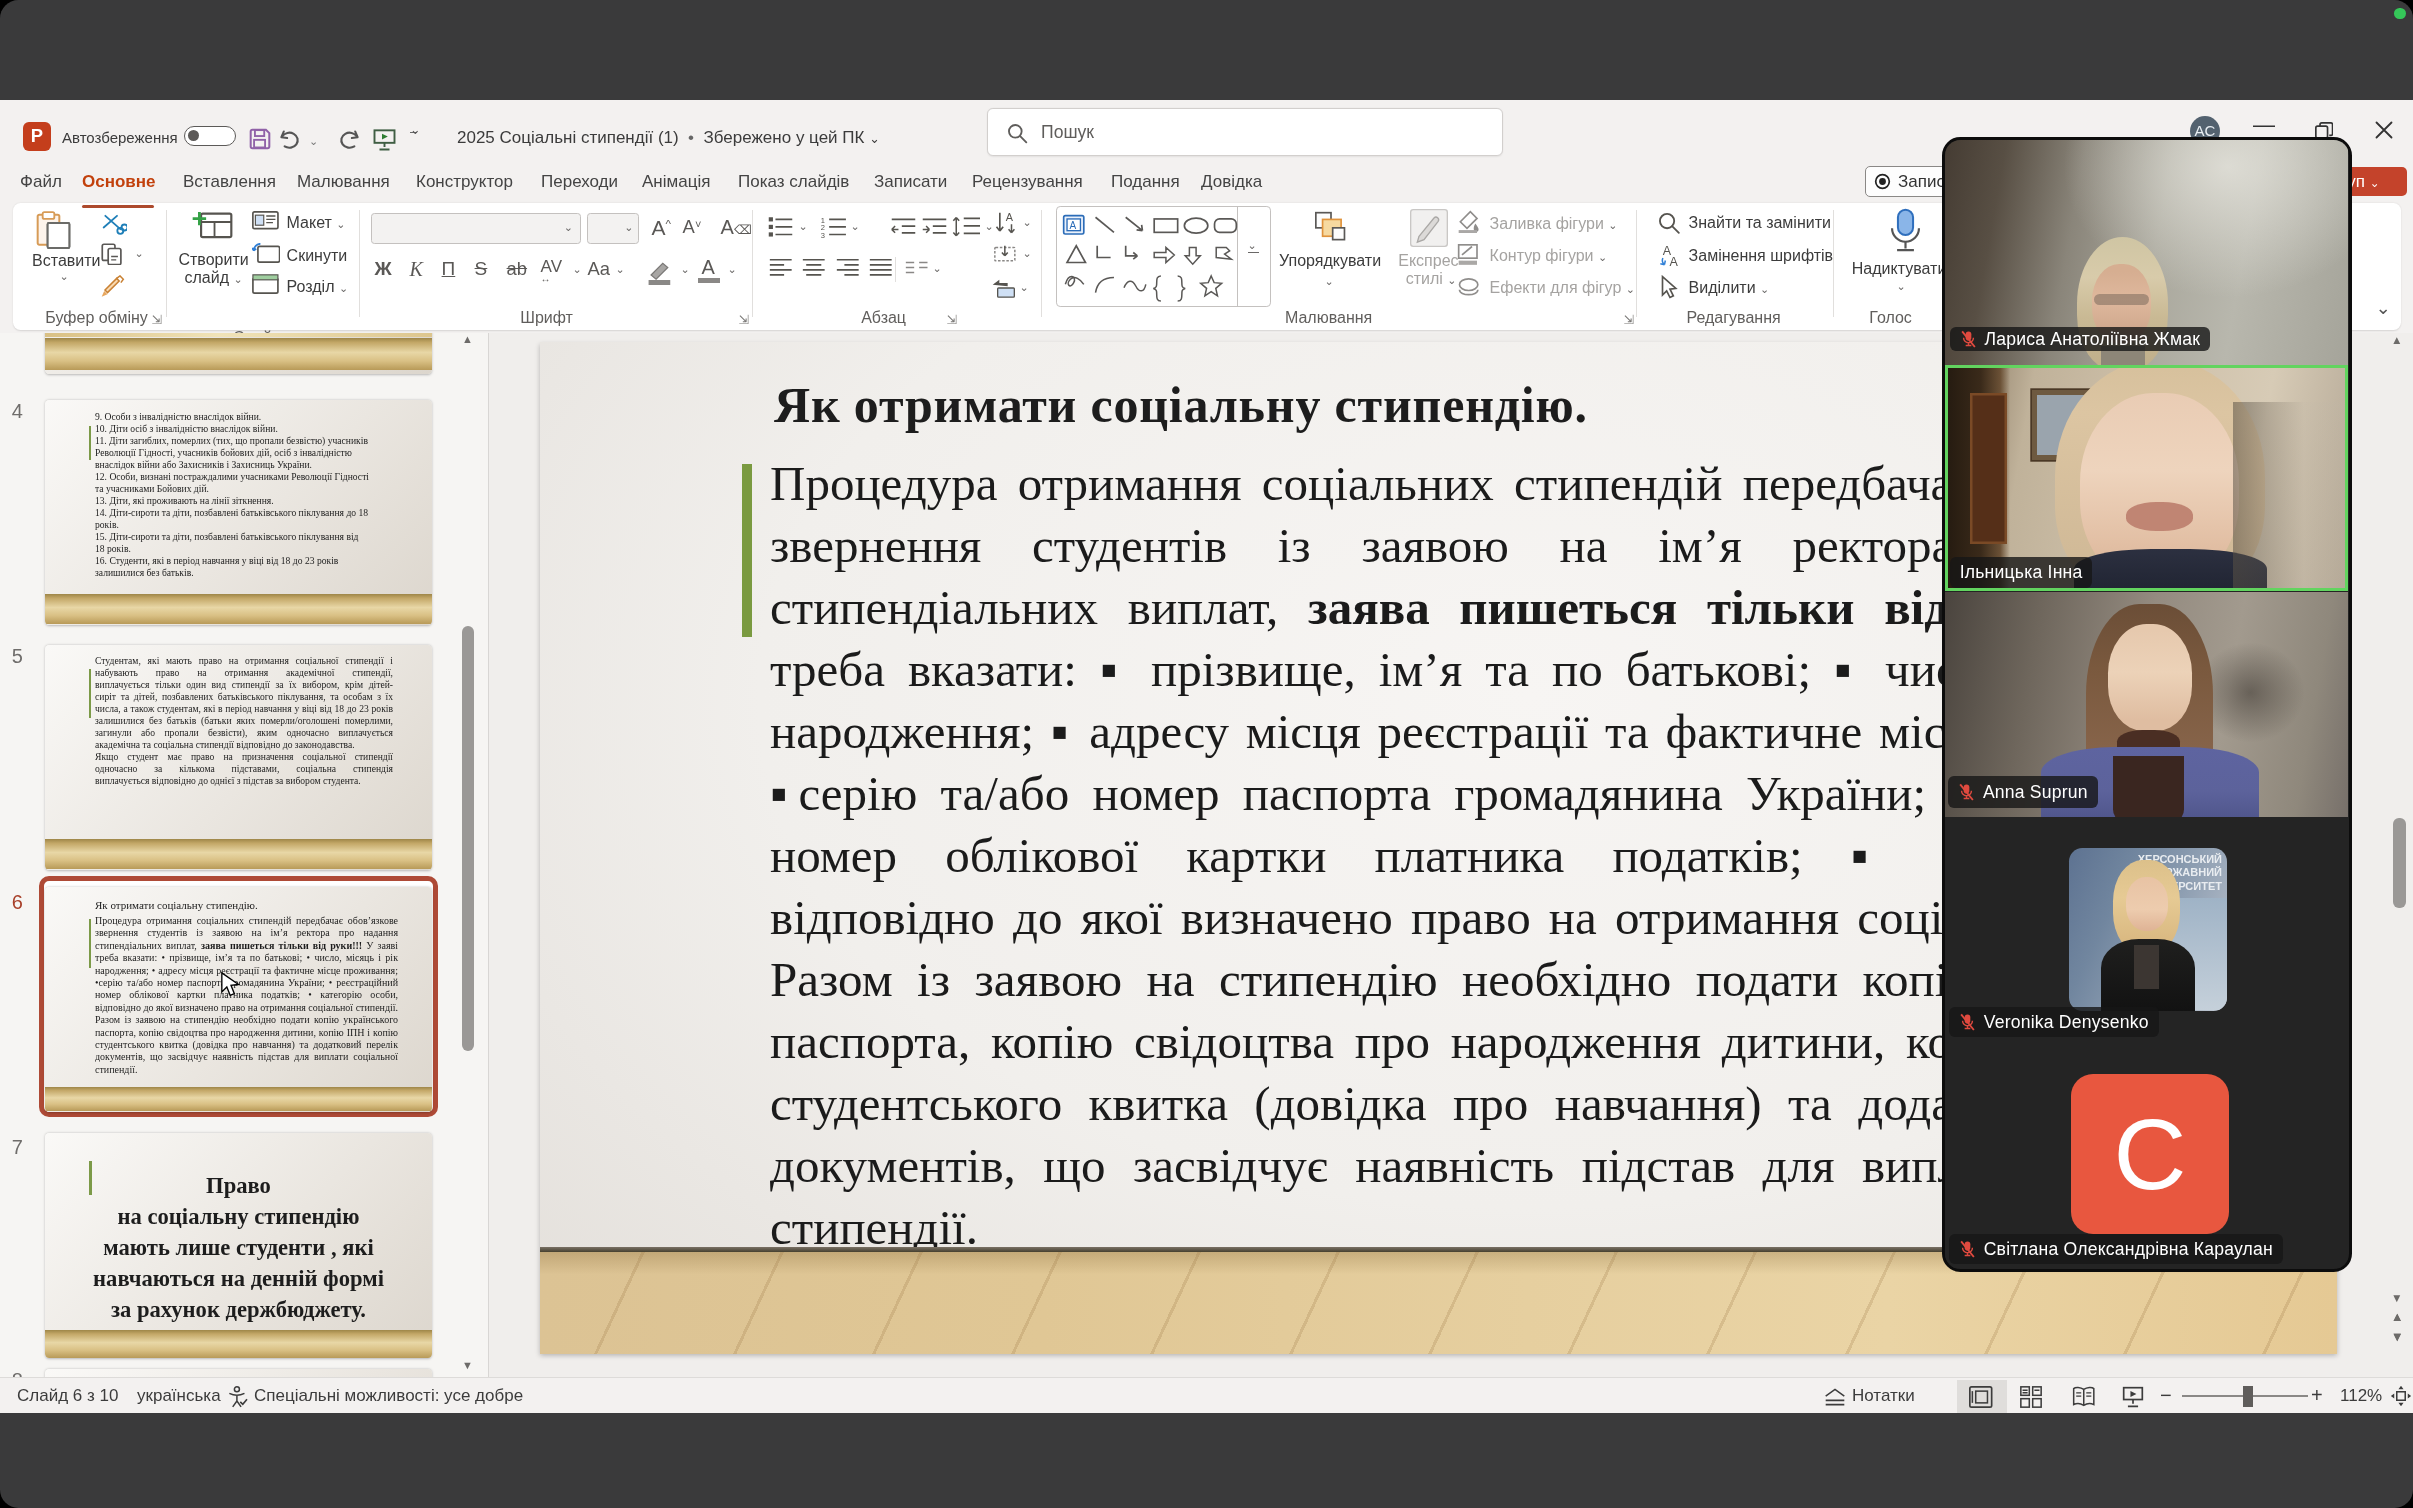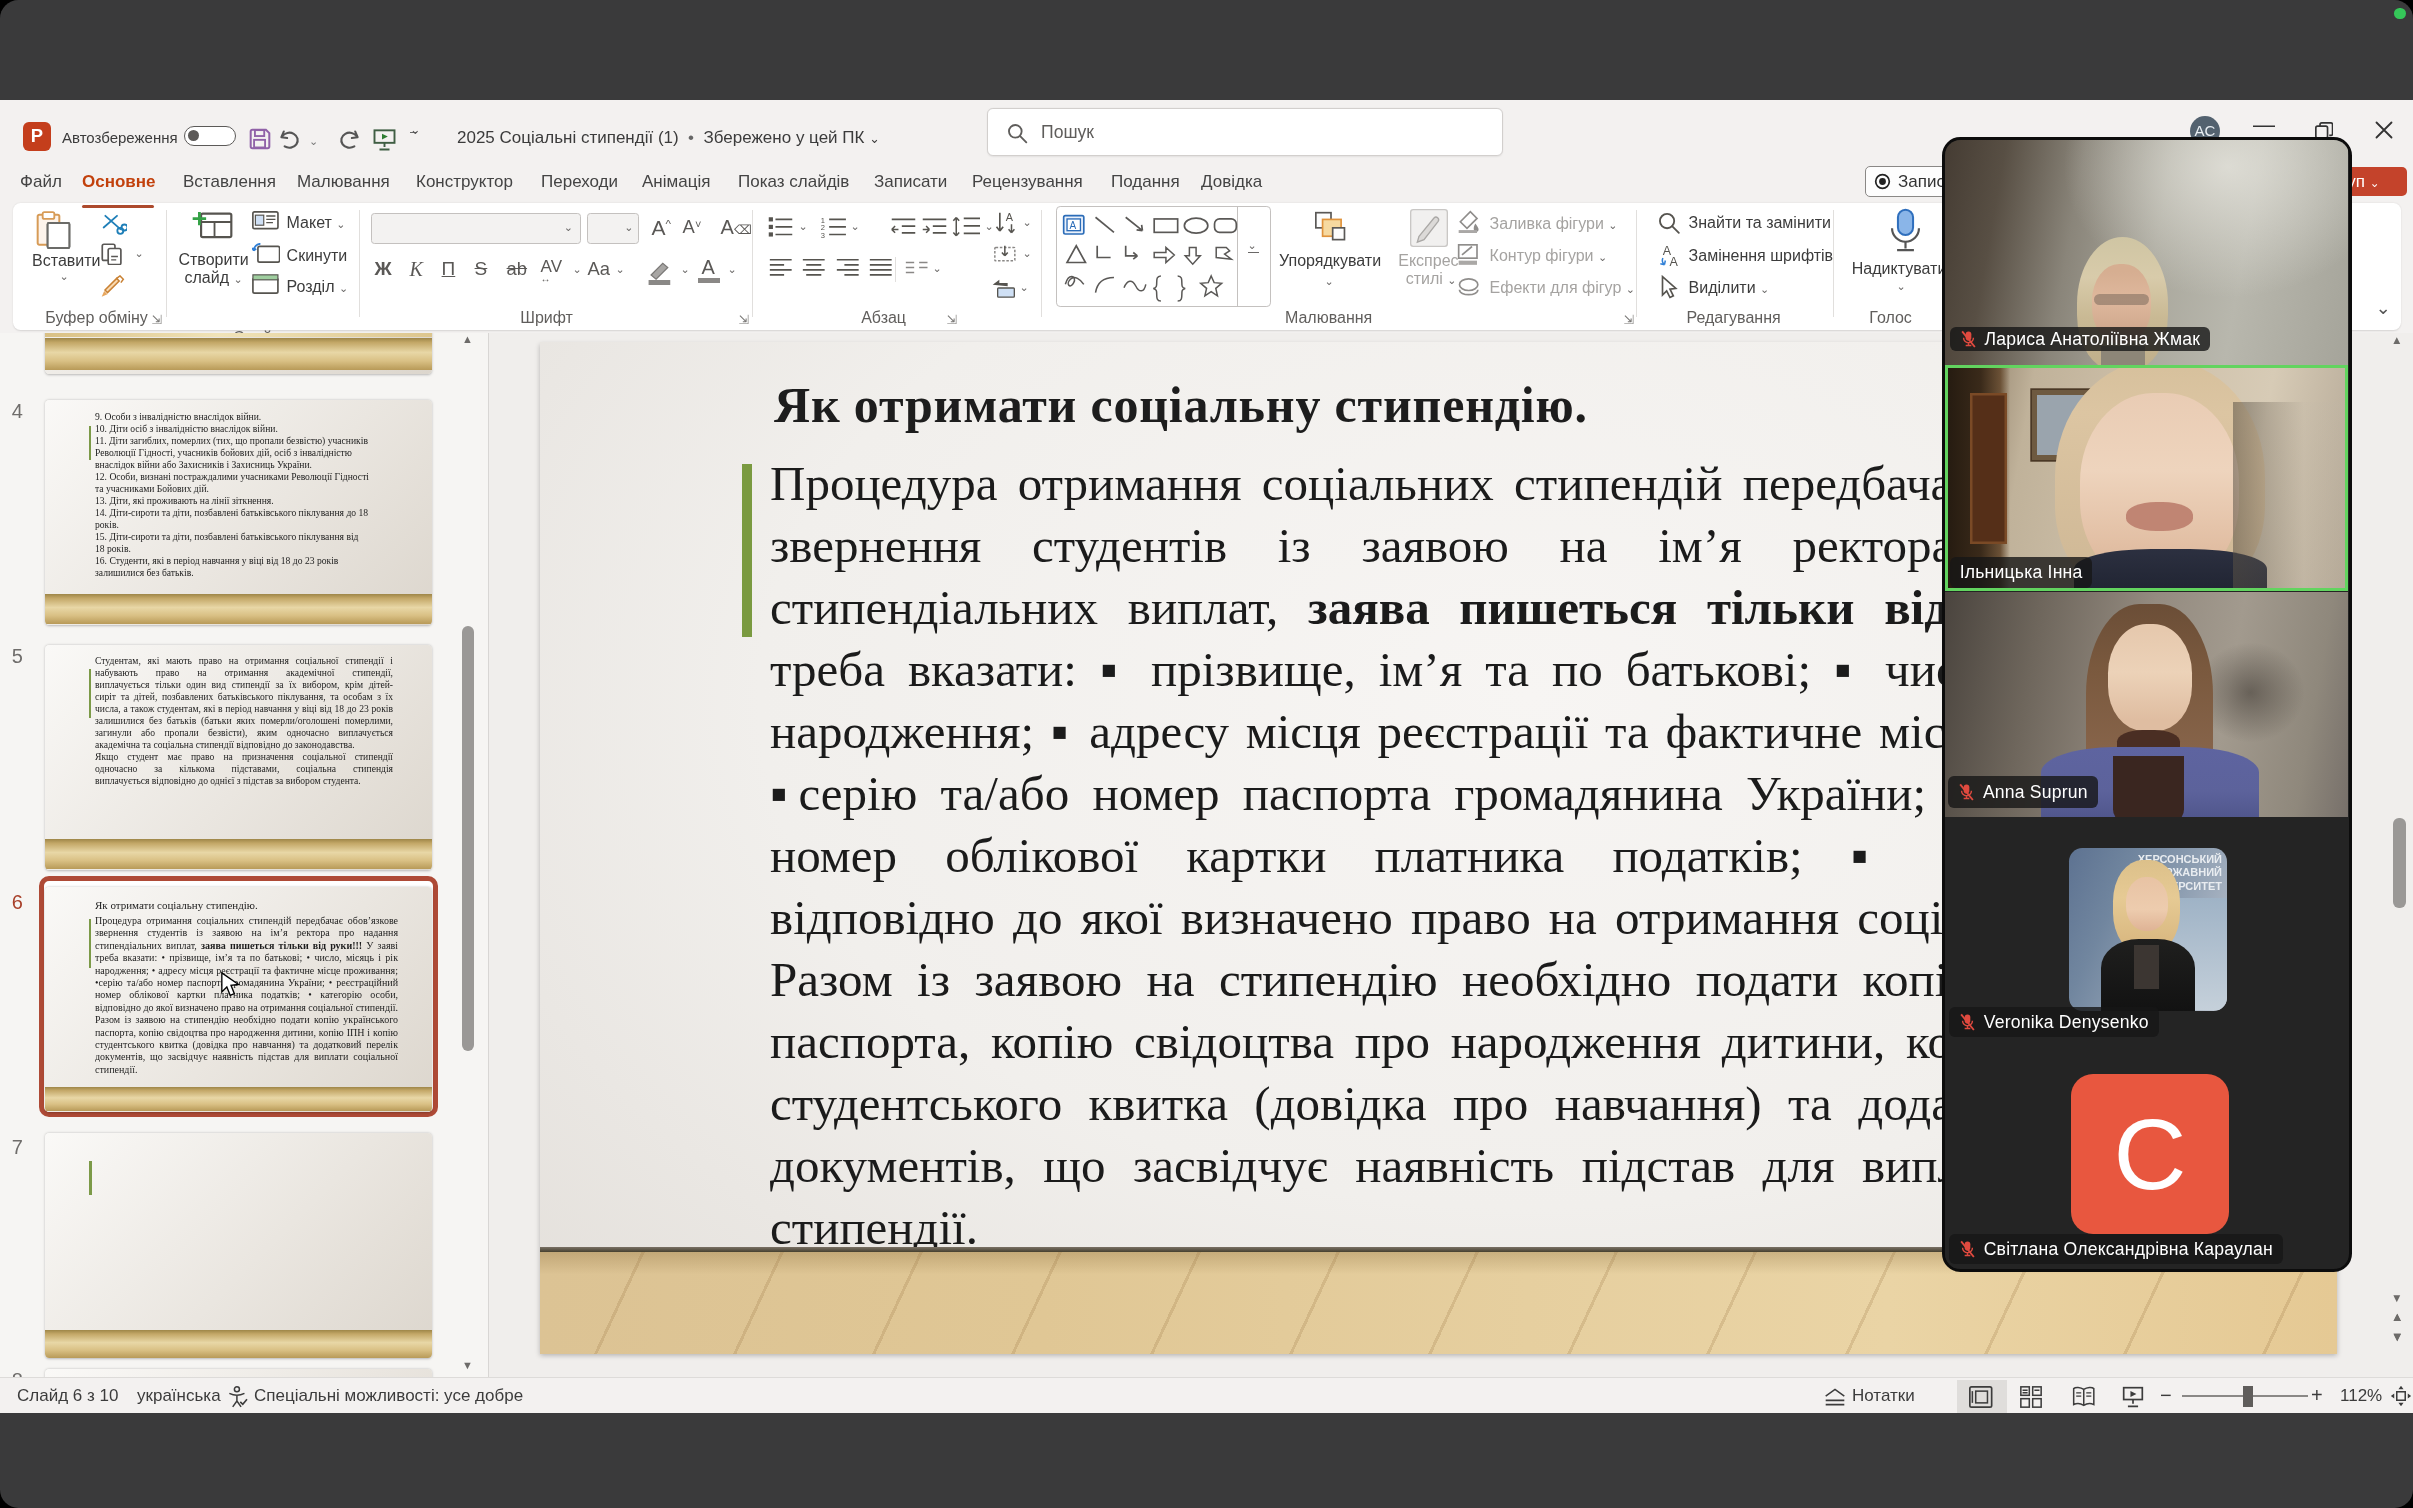--- a/index.html
+++ b/index.html
@@ -433,20 +433,21 @@
         <div style="position:absolute;left:44px;top:32px;width:1.7px;height:49px;background:#7c9a48;"></div>
         <div class="gold" style="top:200px;height:24px;"></div>
       </div>
 
       <svg class="abs" style="left:220px;top:639px;" width="22" height="25" viewBox="0 0 26 30">
           <path d="M2 1 L2 24 L8 18 L12 28 L17 26 L13 16 L22 15 Z" fill="#fff" stroke="#000" stroke-width="1.6"></path>
         </svg>
 
       <div class="num" style="top:803px;">7</div>
       <div class="thumbslide" style="top:800px;height:225px;">
+        <div class="tserif" style="position:absolute;left:0;top:37px;width:387px;text-align:center;font-weight:bold;font-size:22.6px;line-height:31px;">Право<br>на соціальну стипендію<br>мають лише студенти , які<br>навчаються на денній формі<br>за рахунок держбюджету.</div>
         <div style="position:absolute;left:44px;top:28px;width:2.5px;height:34px;background:#7c9a48;"></div>
         <div class="gold" style="top:197px;height:28px;"></div>
       </div>
 
       <div class="num" style="top:1036px;">8</div>
       <div class="thumbslide" style="top:1036px;height:225px;"></div>
 
       <div class="abs" style="left:462px;top:0;width:12.6px;height:5.9px;color:#6d6b69;font-size:11px;">▲</div>
       <div class="abs" style="left:462px;top:293px;width:11.7px;height:425px;background:#9a9896;border-radius:5.9px;"></div>
       <div class="abs" style="left:462px;top:1026px;width:12.6px;height:5.9px;color:#6d6b69;font-size:11px;">▼</div>

